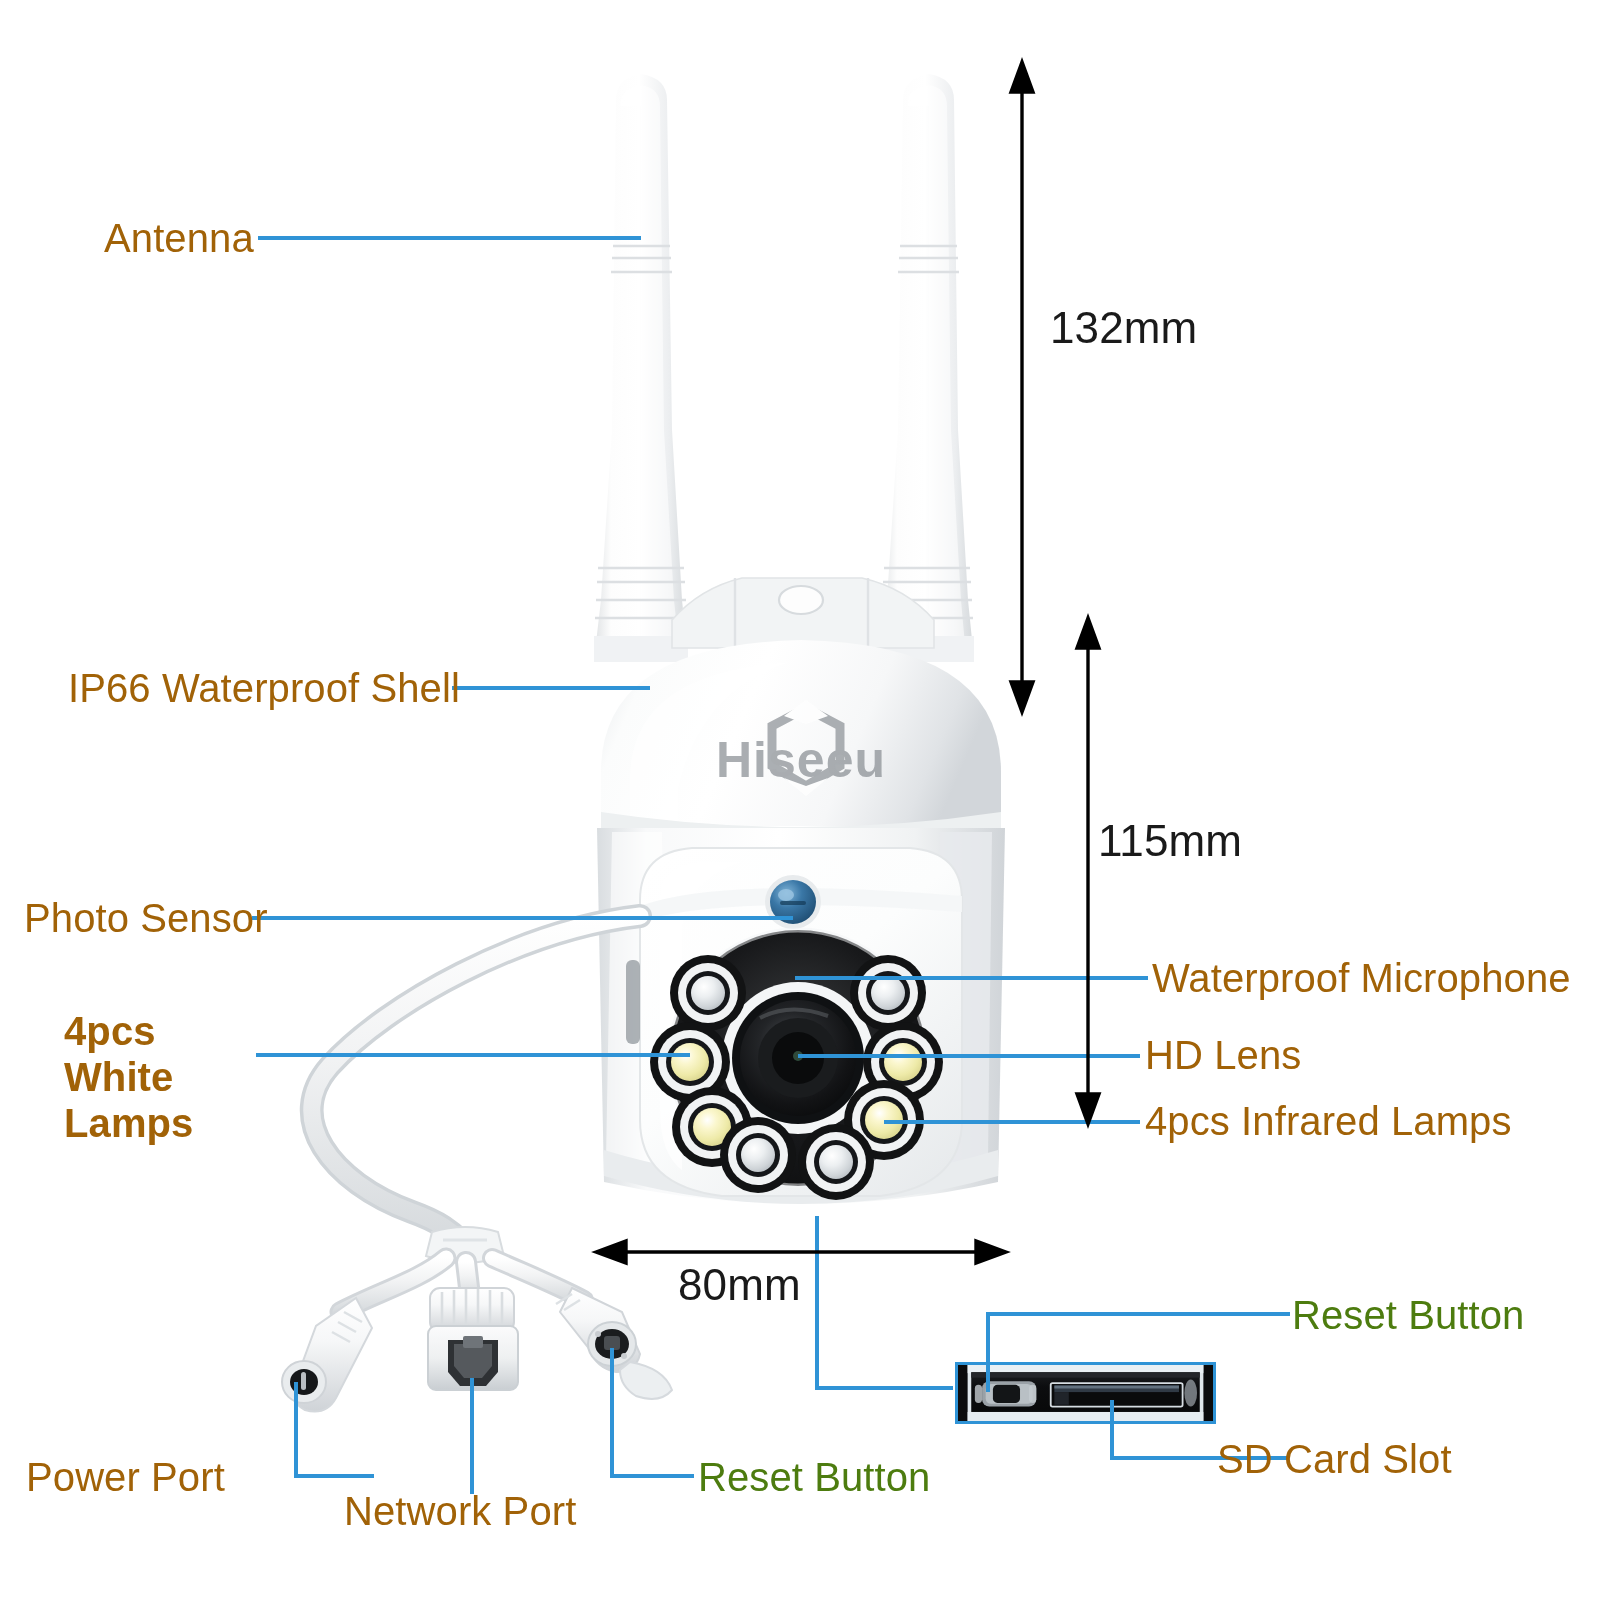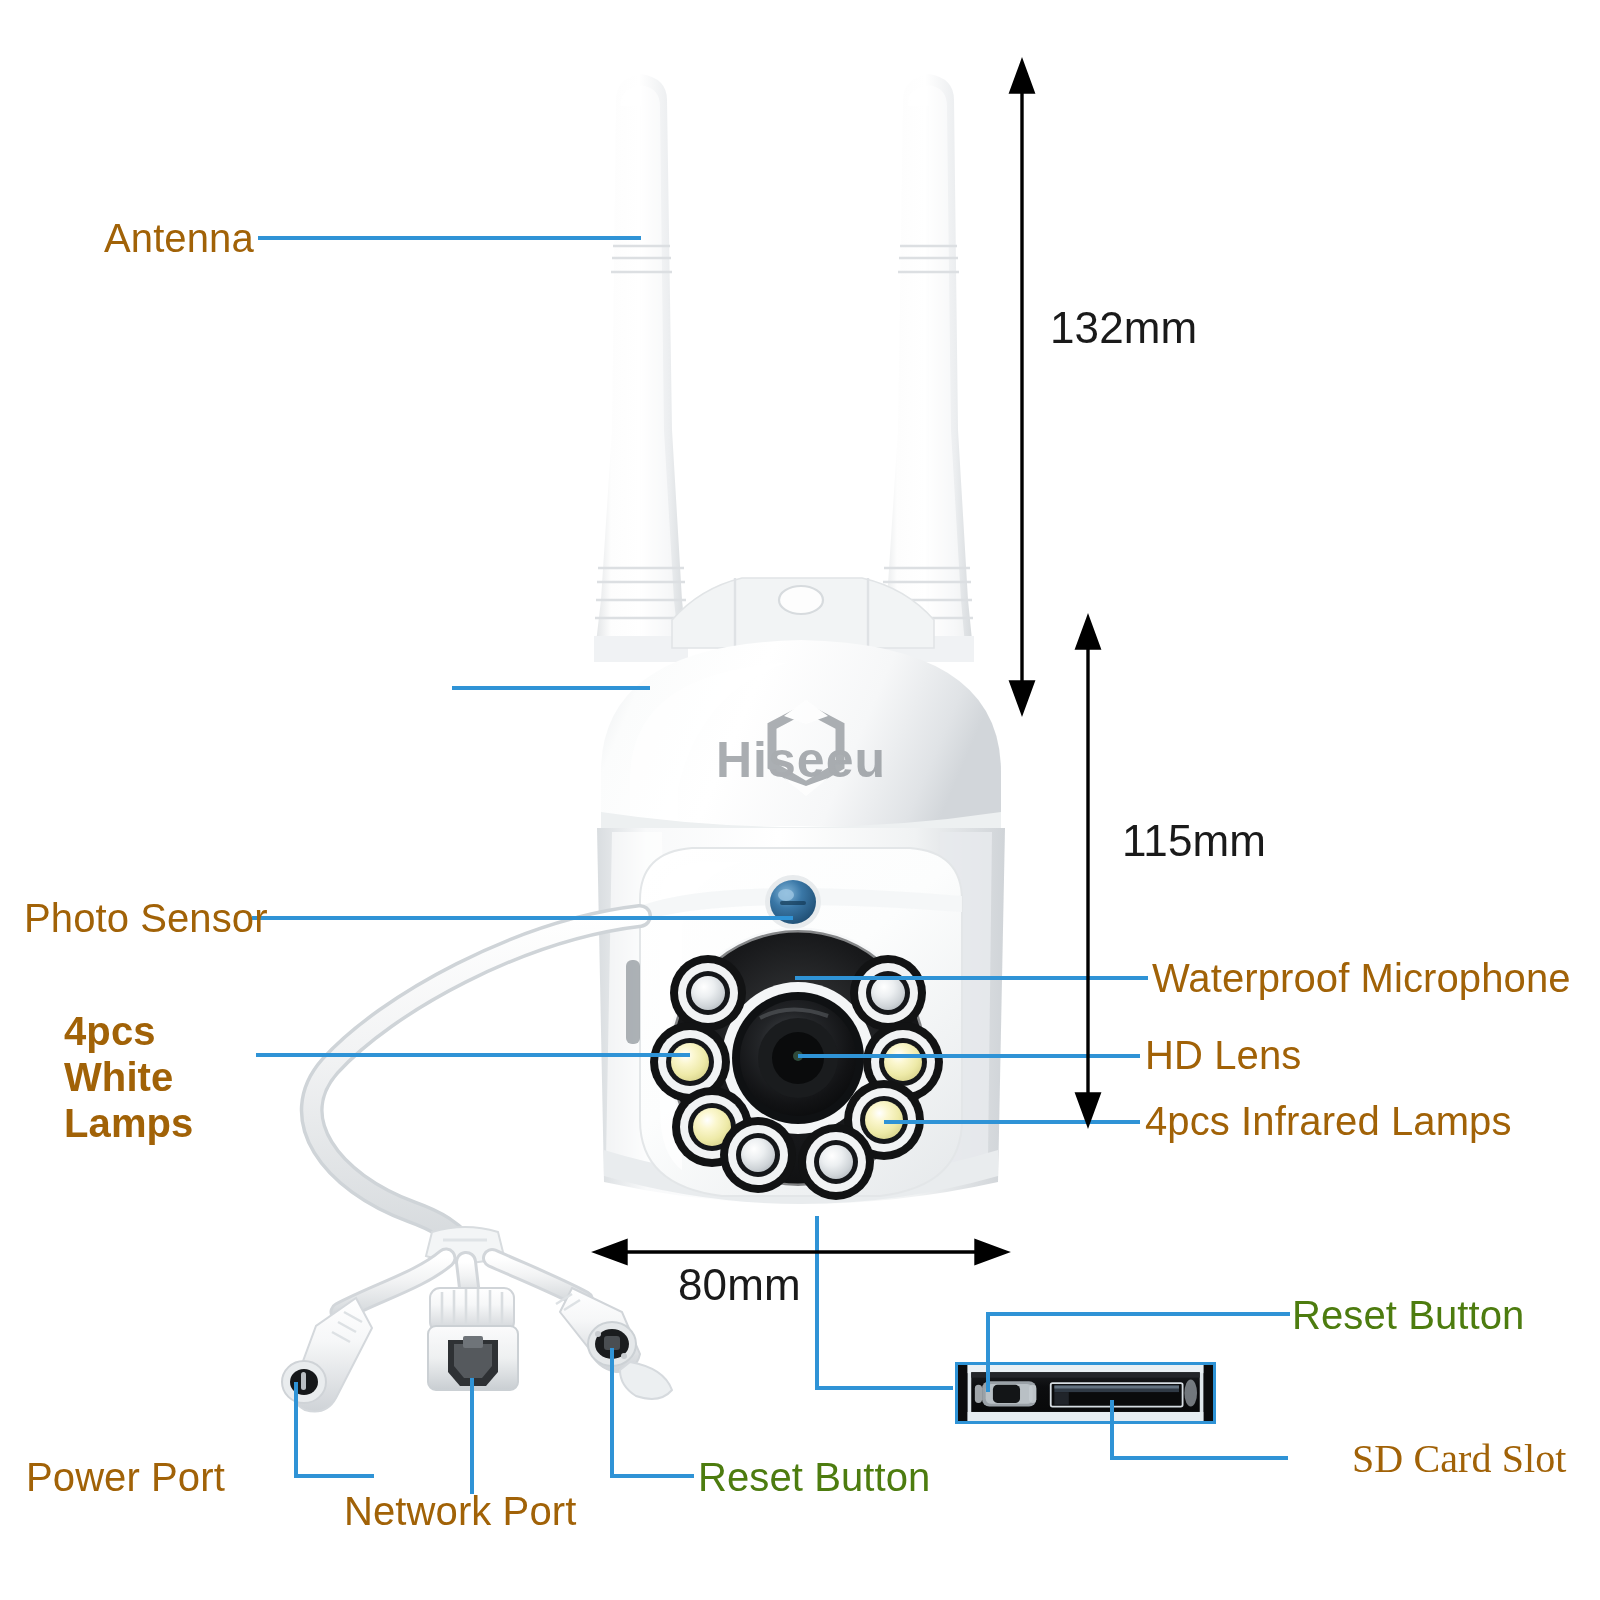--- a/index.html
+++ b/index.html
@@ -384,40 +384,41 @@
       <g>
         <line x1="614" y1="1252" x2="988" y2="1252"></line>
         <polygon points="596,1252 626,1241 626,1263"></polygon>
         <polygon points="1006,1252 976,1241 976,1263"></polygon>
       </g>
     </g>
   </svg>
 
   <div class="lbl" style="left:104px;top:215px;">Antenna</div>
 
+  <div class="lbl" style="left:68px;top:665px;">IP66 Waterproof Shell</div>
 
   <div class="lbl" style="left:24px;top:895px;">Photo Sensor</div>
 
   <div class="lbl two" style="left:64px;top:1008px;width:200px;">4pcs White Lamps</div>
 
   <div class="lbl" style="left:1152px;top:955px;">Waterproof Microphone</div>
 
   <div class="lbl" style="left:1145px;top:1032px;">HD Lens</div>
 
   <div class="lbl" style="left:1145px;top:1098px;">4pcs Infrared Lamps</div>
 
   <div class="lbl" style="left:26px;top:1454px;">Power Port</div>
 
   <div class="lbl" style="left:344px;top:1488px;">Network Port</div>
 
   <div class="lbl red" style="left:698px;top:1454px;">Reset Button</div>
 
   <div class="lbl red" style="left:1292px;top:1292px;">Reset Button</div>
 
-  <div class="lbl" style="left:1352px;top:1436px;font-family:Liberation Serif, serif;">SD Card Slot</div>
+  <div class="lbl" style="left:1217px;top:1436px;">SD Card Slot</div>
 
   <div class="lbl dim" style="left:1050px;top:305px;">132mm</div>
 
-  <div class="lbl dim" style="left:1098px;top:818px;margin-left:24px;">115mm</div>
+  <div class="lbl dim" style="left:1098px;top:818px;">115mm</div>
 
   <div class="lbl dim" style="left:678px;top:1262px;">80mm</div>
 
 </div>
 
 </body></html>

